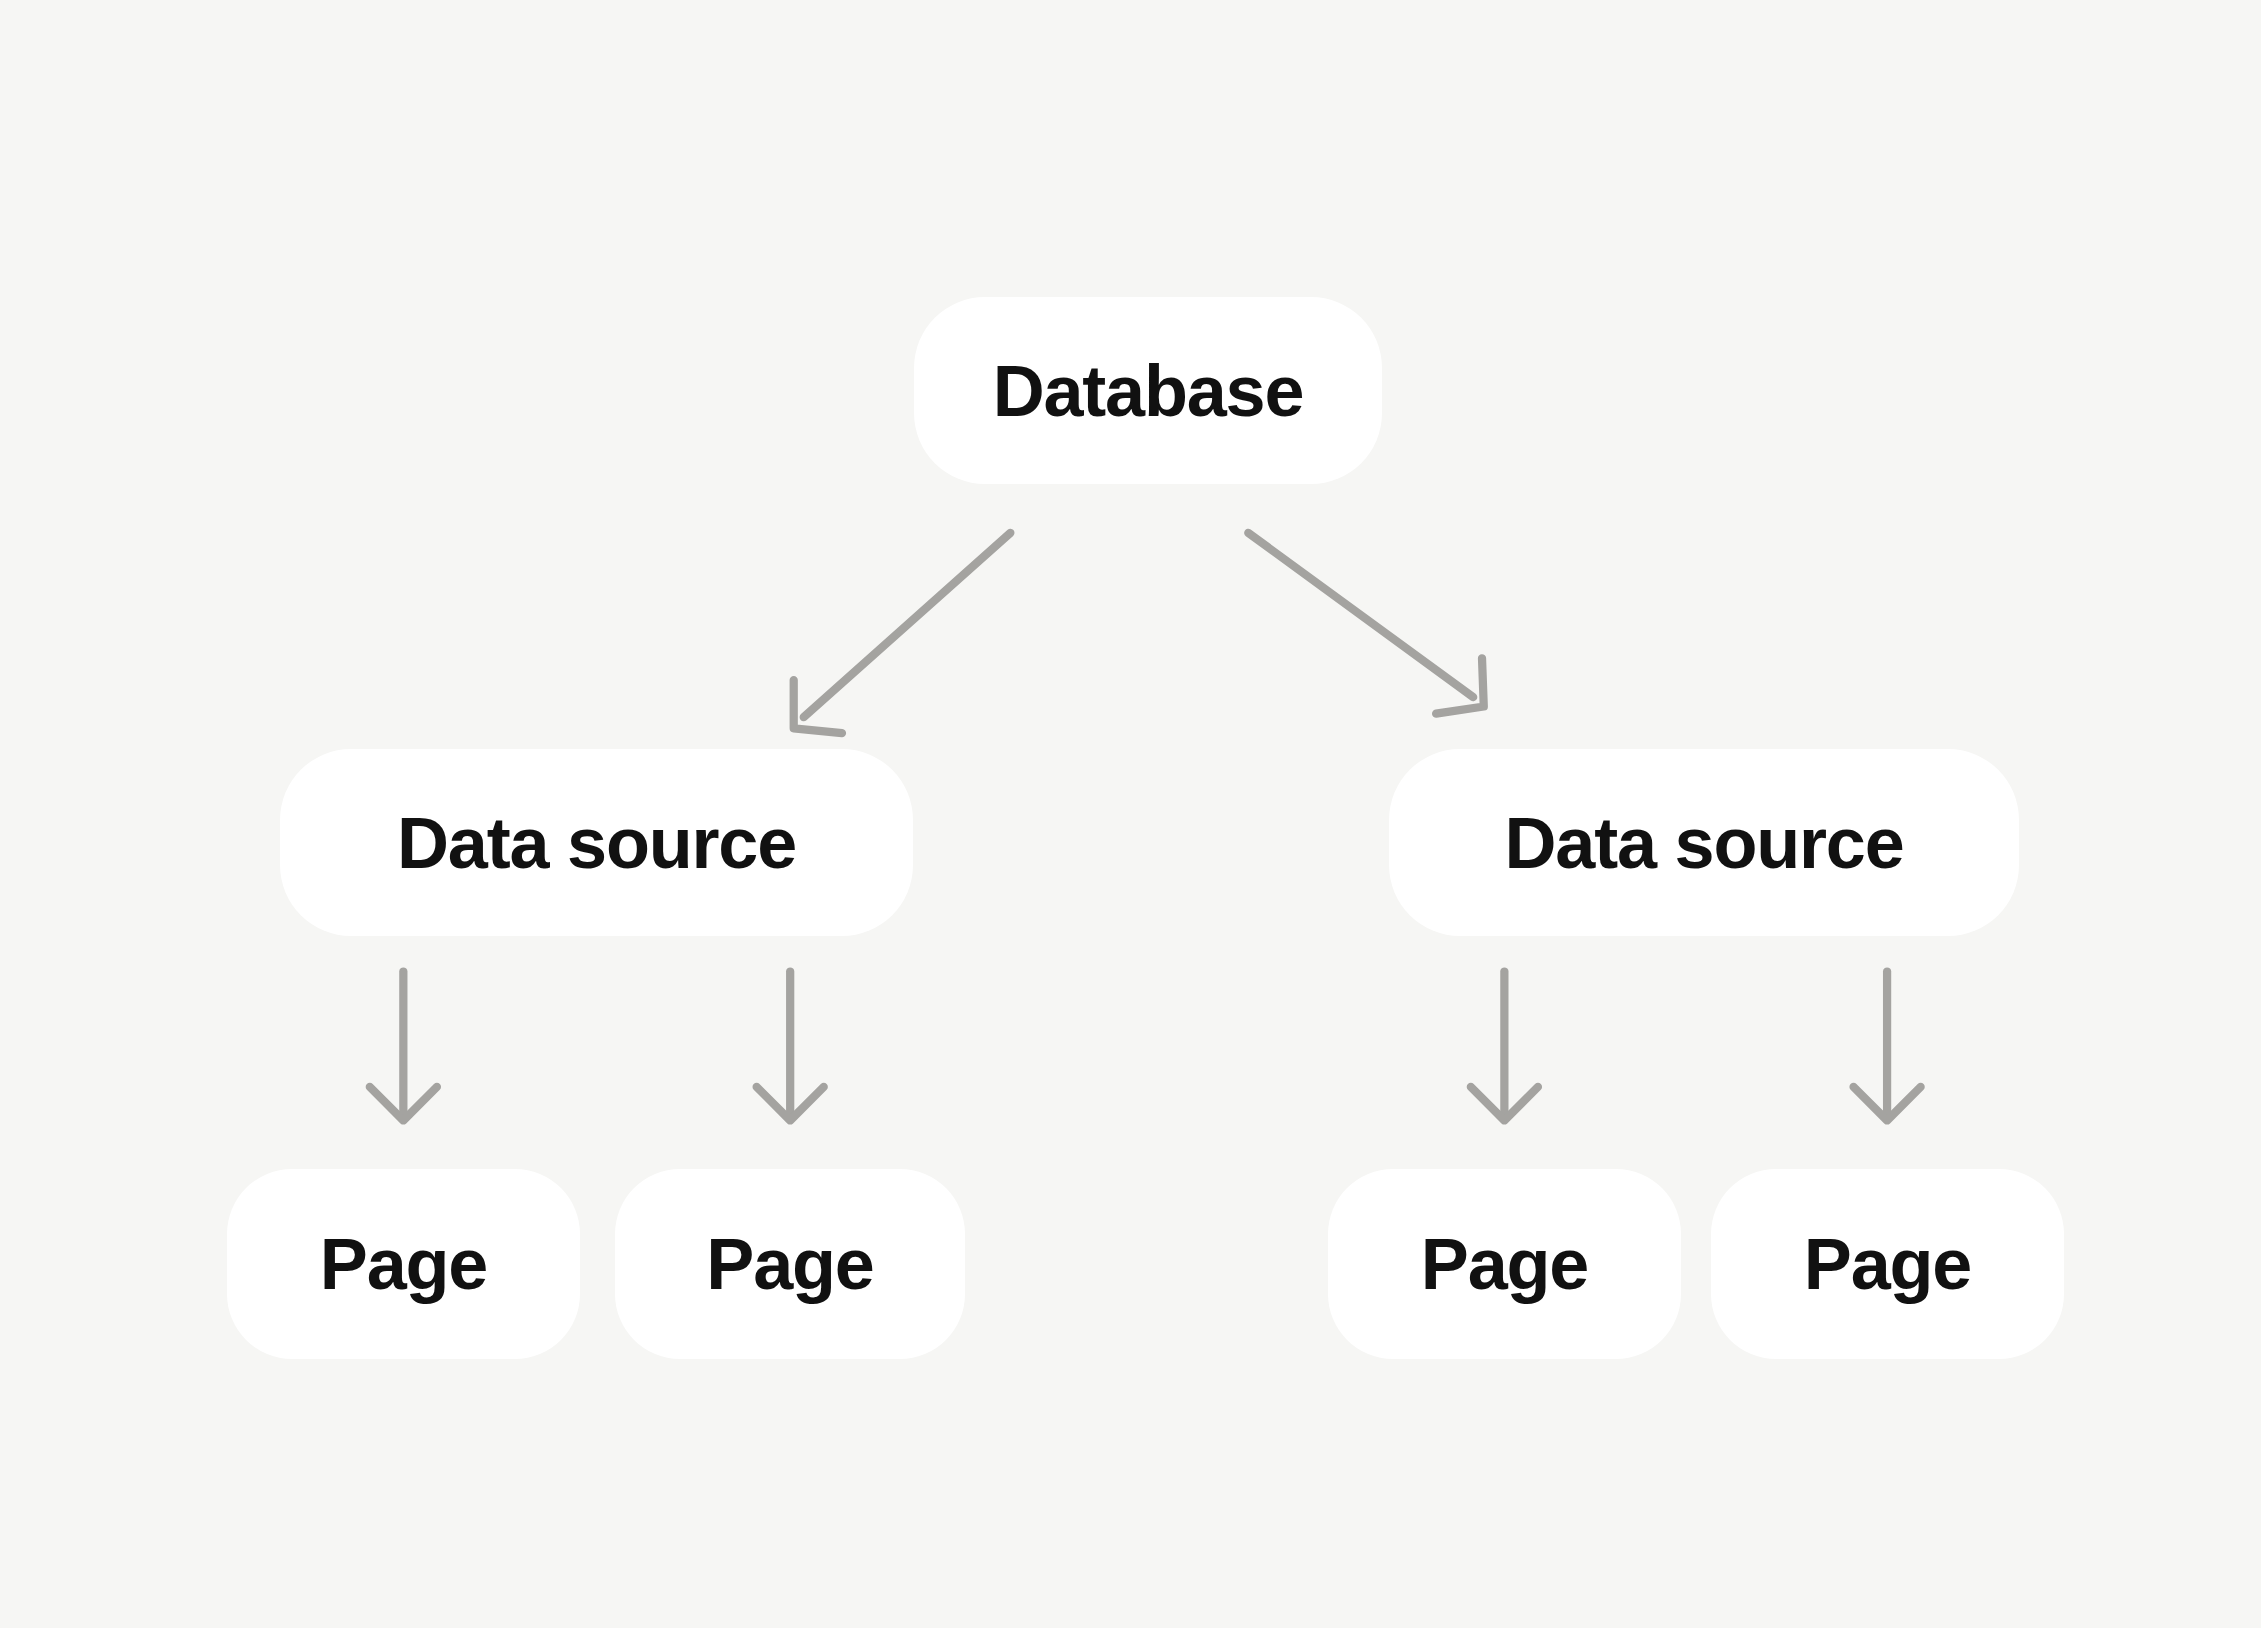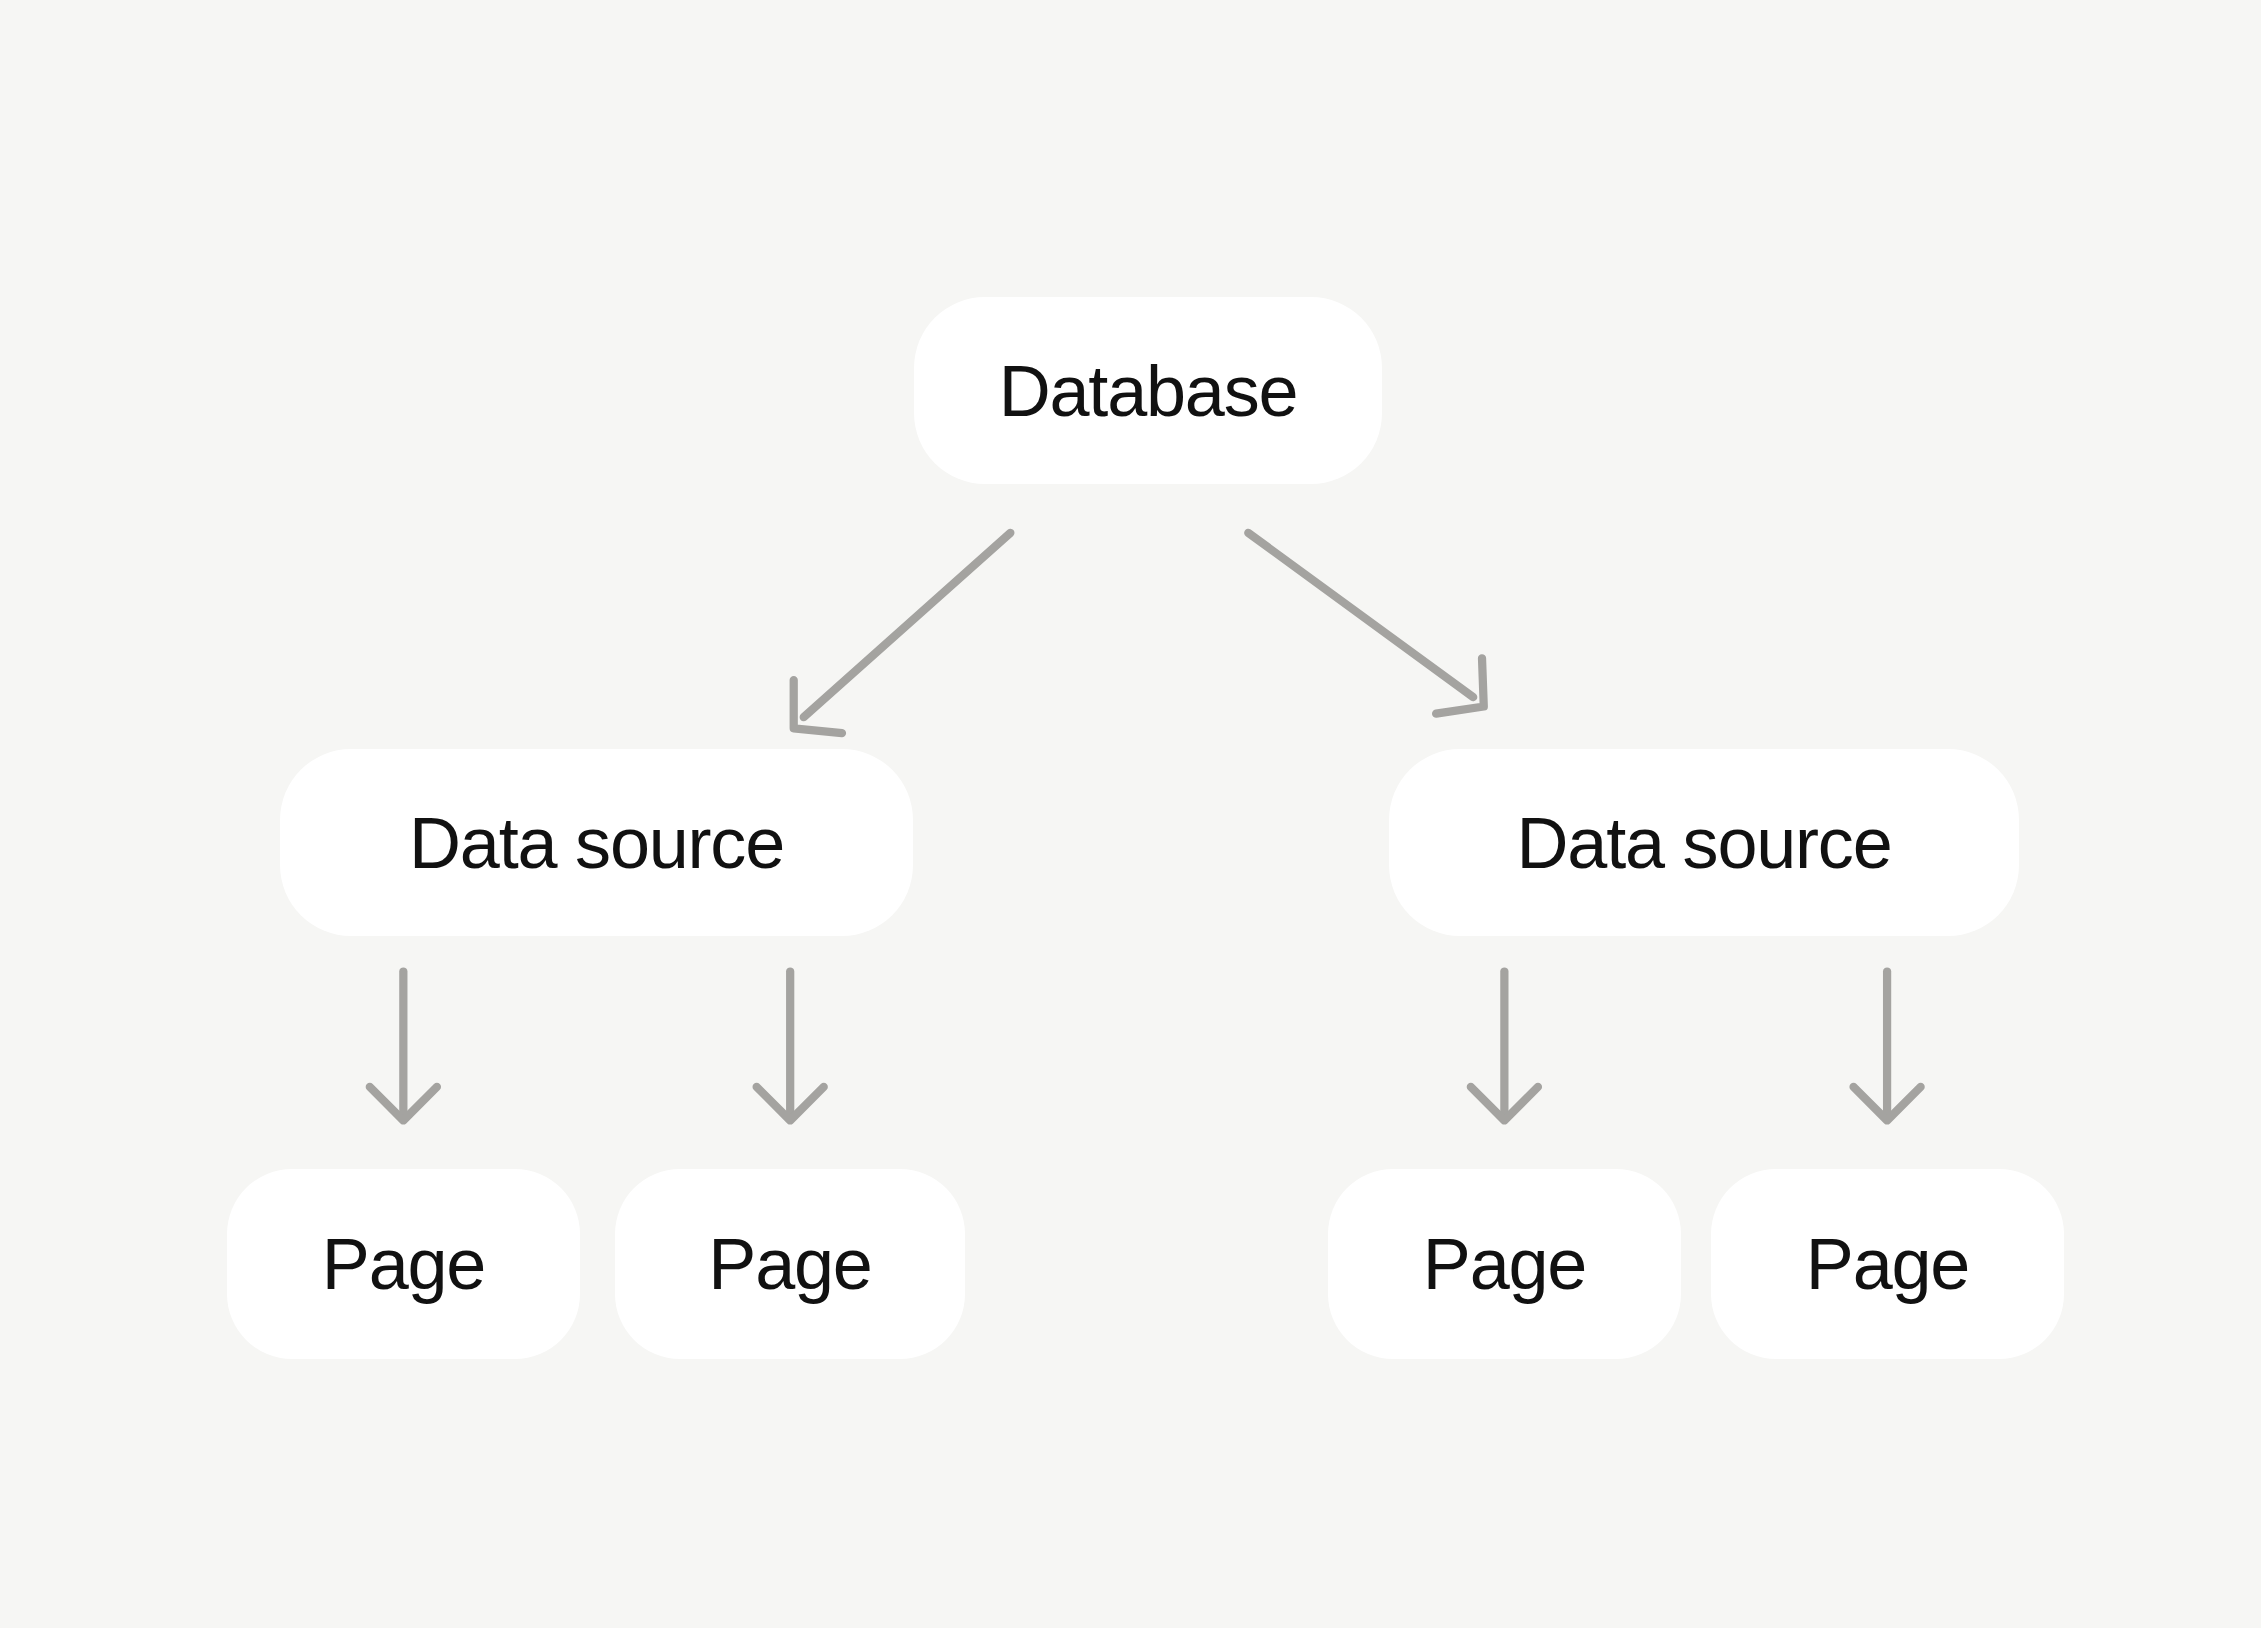--- a/index.html
+++ b/index.html
@@ -35,21 +35,21 @@
   .node {
     position: absolute;
     background: var(--node-fill);
     border-radius: 71px;
     display: flex;
     align-items: center;
     justify-content: center;
   }
   .node .label {
     font-size: 72px;
-    font-weight: 400;
+    font-weight: 700;
     letter-spacing: -1.2px;
     color: var(--node-text);
     white-space: nowrap;
   }
   .node-database     { left: 914px; top: 297px;  width: 468px;  height: 187px; }
   .node-ds-left      { left: 280px;  top: 749px; width: 633px; height: 187px; }
   .node-ds-right     { left: 1389px; top: 749px; width: 630px; height: 187px; }
   .node-page-left-1  { left: 227px;  top: 1169px; width: 353px;  height: 190px; border-radius: 65px; }
   .node-page-left-2  { left: 615px; top: 1169px; width: 350px;  height: 190px; border-radius: 65px; }
   .node-page-right-1 { left: 1328px; top: 1169px; width: 353px;  height: 190px; border-radius: 65px; }

